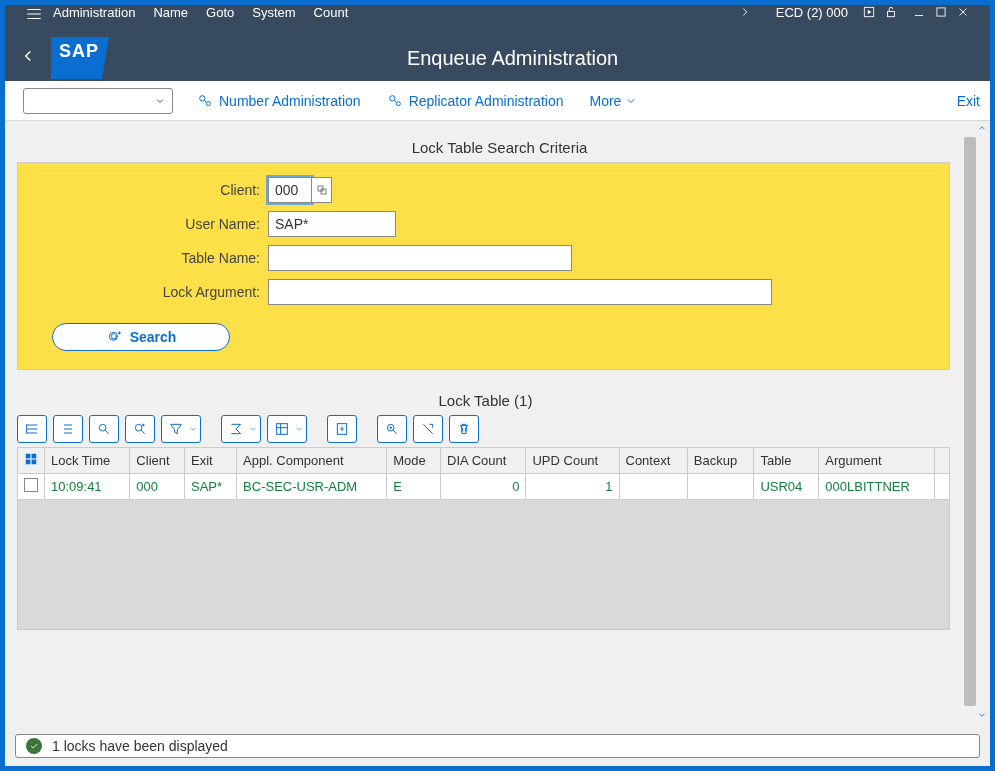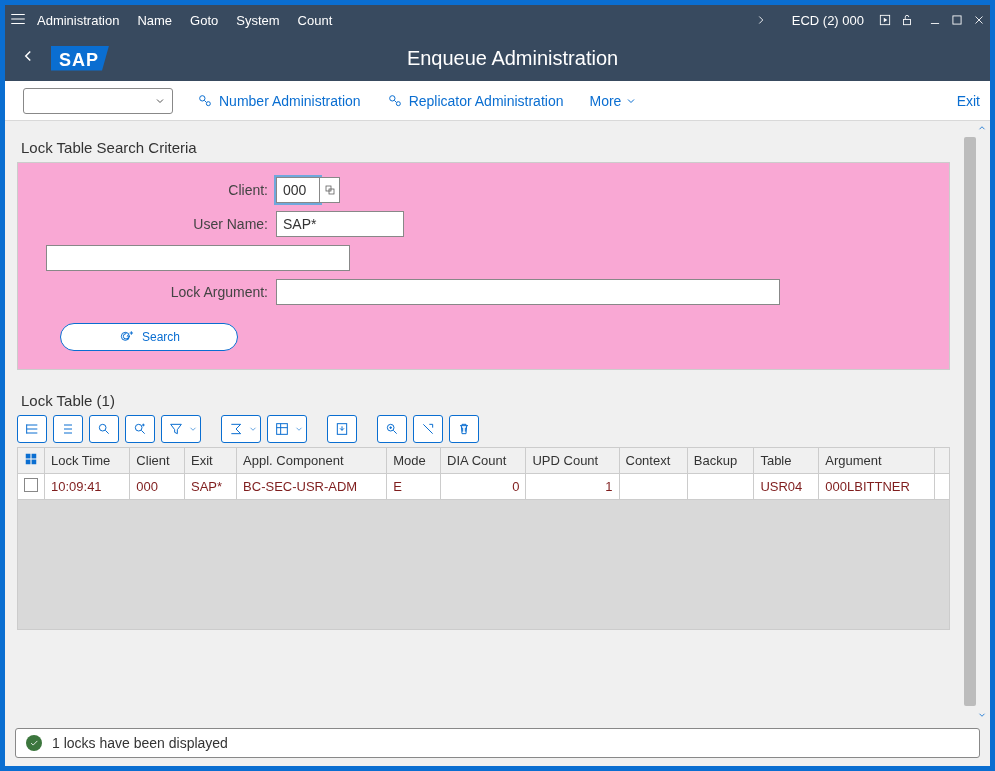--- a/index.html
+++ b/index.html
@@ -1,82 +1,82 @@
 <!DOCTYPE html>
 <html><head>
 <meta charset="utf-8">
 <style>
   * { box-sizing: border-box; margin: 0; padding: 0; font-family: Arial, Helvetica, sans-serif; }
   body { background: #0a6ed1; width: 995px; height: 771px; overflow: hidden; position: relative; }
   .window { position:absolute; left:5px; top:5px; right:5px; bottom:5px; background:#fff; display:flex; flex-direction:column; }
 
   
-  .menubar { background:#384a5f; color:#fff; height:30px; display:flex; align-items:center; padding:0 4px; font-size:13px; }
+  .menubar { background:#384a5f; color:#fff; height:30px; display:flex; align-items:flex-start; padding:0 20px; font-size:13px; }
   .menubar .hamburger { margin-right:10px; cursor:pointer;}
   .menubar .menu-item { margin-right:18px; cursor:pointer; }
   .menubar .spacer { flex:1; }
   .menubar .r-item { margin-left:8px; cursor:pointer; display:flex; align-items:center;}
   .menubar svg { width:14px; height:14px; fill:none; stroke:#fff; stroke-width:1.5; }
   .hamburger svg { width:18px; height:18px; stroke:#fff; }
 
   
   .titlebar { background:#384a5f; color:#fff; height:46px; display:flex; align-items:center; padding:0 14px; }
   .titlebar .back { margin-right:14px; cursor:pointer;}
   .titlebar .back svg{width:18px;height:18px;stroke:#fff;stroke-width:2;fill:none;}
-  .titlebar .logo { background:#0a6ed1; color:#fff; font-weight:bold; font-size:18px; padding:4px 10px 0 8px; clip-path: polygon(0 0, 100% 0, 88% 100%, 0 100%); letter-spacing:1px;}
+  .titlebar .logo { background:#0a6ed1; color:#fff; font-weight:bold; font-size:18px; padding:4px 10px 17px 8px; clip-path: polygon(0 0, 100% 0, 88% 100%, 0 100%); letter-spacing:1px;}
   .titlebar .title { flex:1; text-align:center; font-size:20px; font-weight:normal;}
 
   
   .toolbar { background:#fff; height:40px; border-bottom:1px solid #d9d9d9; display:flex; align-items:center; padding:0 10px 0 18px; font-size:14px; color:#0a6ed1;}
   .toolbar .combo { width:150px; height:26px; border:1px solid #888; border-radius:3px; display:flex; align-items:center; justify-content:flex-end; padding-right:6px; margin-right:24px; cursor:pointer;}
   .toolbar .combo svg{width:12px;height:12px;stroke:#555;fill:none;stroke-width:2;}
   .toolbar .link { display:flex; align-items:center; margin-right:26px; cursor:pointer;}
   .toolbar .link svg{width:16px;height:16px;stroke:#0a6ed1;fill:none;stroke-width:1.5; margin-right:6px;}
   .toolbar .more svg{width:12px;height:12px;stroke:#0a6ed1;fill:none;stroke-width:2;margin-left:4px;}
   .toolbar .spacer{flex:1;}
   .toolbar .exit{cursor:pointer;}
 
   
   .content { flex:1; background:#f0f0f0; position:relative; overflow:hidden; padding:8px 12px 0 12px;}
   .scroll-arrows-right { position:absolute; right:2px; top:2px; bottom:46px; width:12px; display:flex; flex-direction:column; justify-content:space-between; align-items:center;}
   .scroll-arrows-right svg{width:10px;height:10px;stroke:#0a6ed1;fill:none;stroke-width:2;}
   .scrollbar-thick { position:absolute; right:14px; top:16px; bottom:60px; width:12px; background:#bcbcbc; border-radius:2px;}
 
-  .section-title { font-size:15px; color:#333; margin:10px 0 6px 4px;}
-  .panel { border:1px solid #ccc; background:#f9a8d4; padding:14px 20px 18px 28px; margin-right:28px;}
+  .section-title { font-size:15px; color:#333; margin:10px 0 6px 4px;text-align:center;}
+  .panel { border:1px solid #ccc; background:#fde047; padding:14px 20px 18px 20px; margin-right:28px;}
 
   .form-row { display:flex; align-items:center; margin-bottom:8px; }
   .form-row label { width:230px; text-align:right; padding-right:8px; color:#444; font-size:14px;}
   .form-row input { height:26px; border:1px solid #888; background:#fff; padding:0 6px; font-size:14px; color:#333;}
   .input-client {width:44px; outline:2px solid #6fa8dc; outline-offset:0;}
   .f4 { width:20px; height:26px; border:1px solid #888; border-left:none; background:#fff; display:flex; align-items:center; justify-content:center; cursor:pointer;}
   .f4 svg{width:12px;height:12px;stroke:#555;fill:none;stroke-width:1.5;}
 
-  .search-btn { margin-top:18px; width:178px; height:28px; border:1px solid #0a6ed1; border-radius:14px; background:#fff; color:#0a6ed1; display:flex; align-items:center; justify-content:center; font-size:12px; cursor:pointer; margin-left:14px;}
+  .search-btn { margin-top:18px; width:178px; height:28px; border:1px solid #0a6ed1; border-radius:14px; background:#fff; color:#0a6ed1; display:flex; align-items:center; justify-content:center; font-size:14px; cursor:pointer; margin-left:14px;font-weight:bold;}
   .search-btn svg{width:16px;height:16px;stroke:#0a6ed1;fill:none;stroke-width:1.5;margin-right:8px;}
 
   
   .table-section { margin-top:22px; margin-right:28px; }
   .tbl-toolbar { display:flex; gap:6px; margin-bottom:4px; flex-wrap:wrap;}
   .tbl-btn { height:28px; min-width:30px; border:1px solid #0a6ed1; border-radius:3px; background:#fff; display:flex; align-items:center; justify-content:center; cursor:pointer; padding:0 6px;}
   .tbl-btn svg{width:16px;height:16px;stroke:#0a6ed1;fill:none;stroke-width:1.5;}
   .tbl-btn.split{padding-right:2px;}
   .tbl-btn .chev{width:10px;height:10px;margin-left:4px;}
   .gap { width:8px;}
 
   table.data { border-collapse:collapse; width:100%; background:#fff; font-size:13px;}
-  table.data th, table.data td { border:1px solid #ccc; text-align:left; padding:4px 6px; color:#7f1d1d; height:26px;}
+  table.data th, table.data td { border:1px solid #ccc; text-align:left; padding:4px 6px; color:#15803d; height:26px;}
   table.data th { background:#f0f0f0; font-weight:normal; color:#333; position:relative;}
   table.data td.num { text-align:right;}
   .chk { width:14px; height:14px; border:1px solid #888; background:#fff; display:inline-block;}
   .sel-icon svg{width:14px;height:14px;fill:#0a6ed1;}
   .table-blank { background:#d9d9d9; height:130px; border:1px solid #ccc; border-top:none;}
 
   
-  .statusbar { position:absolute; left:10px; right:10px; bottom:8px; height:30px; border:1px solid #888; border-radius:3px; background:#fff; display:flex; align-items:center; padding:0 10px; font-size:14px; color:#333;}
+  .statusbar { position:absolute; left:10px; right:10px; bottom:8px; height:24px; border:1px solid #888; border-radius:3px; background:#fff; display:flex; align-items:center; padding:0 10px; font-size:14px; color:#333;}
   .statusbar .tick { width:16px;height:16px;background:#3c763d;border-radius:50%;display:flex;align-items:center;justify-content:center;margin-right:10px;}
   .statusbar .tick svg{width:10px;height:10px;stroke:#fff;stroke-width:2;fill:none;}
 </style>
 </head>
 <body>
 
 <div class="window">
 
   <div class="menubar">
     <span class="hamburger">
@@ -187,20 +187,21 @@
               <rect x="4" y="4" width="10" height="10"></rect>
               <rect x="10" y="10" width="10" height="10"></rect>
             </svg>
           </div>
       </div>
       <div class="form-row">
         <label>User Name:</label>
         <input style="width: 128px;" value="SAP*">
       </div>
       <div class="form-row">
+        <label>Table Name:</label>
         <input style="width: 304px;" value="">
       </div>
       <div class="form-row">
         <label>Lock Argument:</label>
         <input style="width: 504px;" value="">
       </div>
       <div class="search-btn">
         <svg viewBox="0 0 24 24">
             <circle cx="11" cy="11" r="6"></circle>
             <path d="M15 9l-1 2M20 4v4M18 6h4" stroke-linecap="round"></path>

